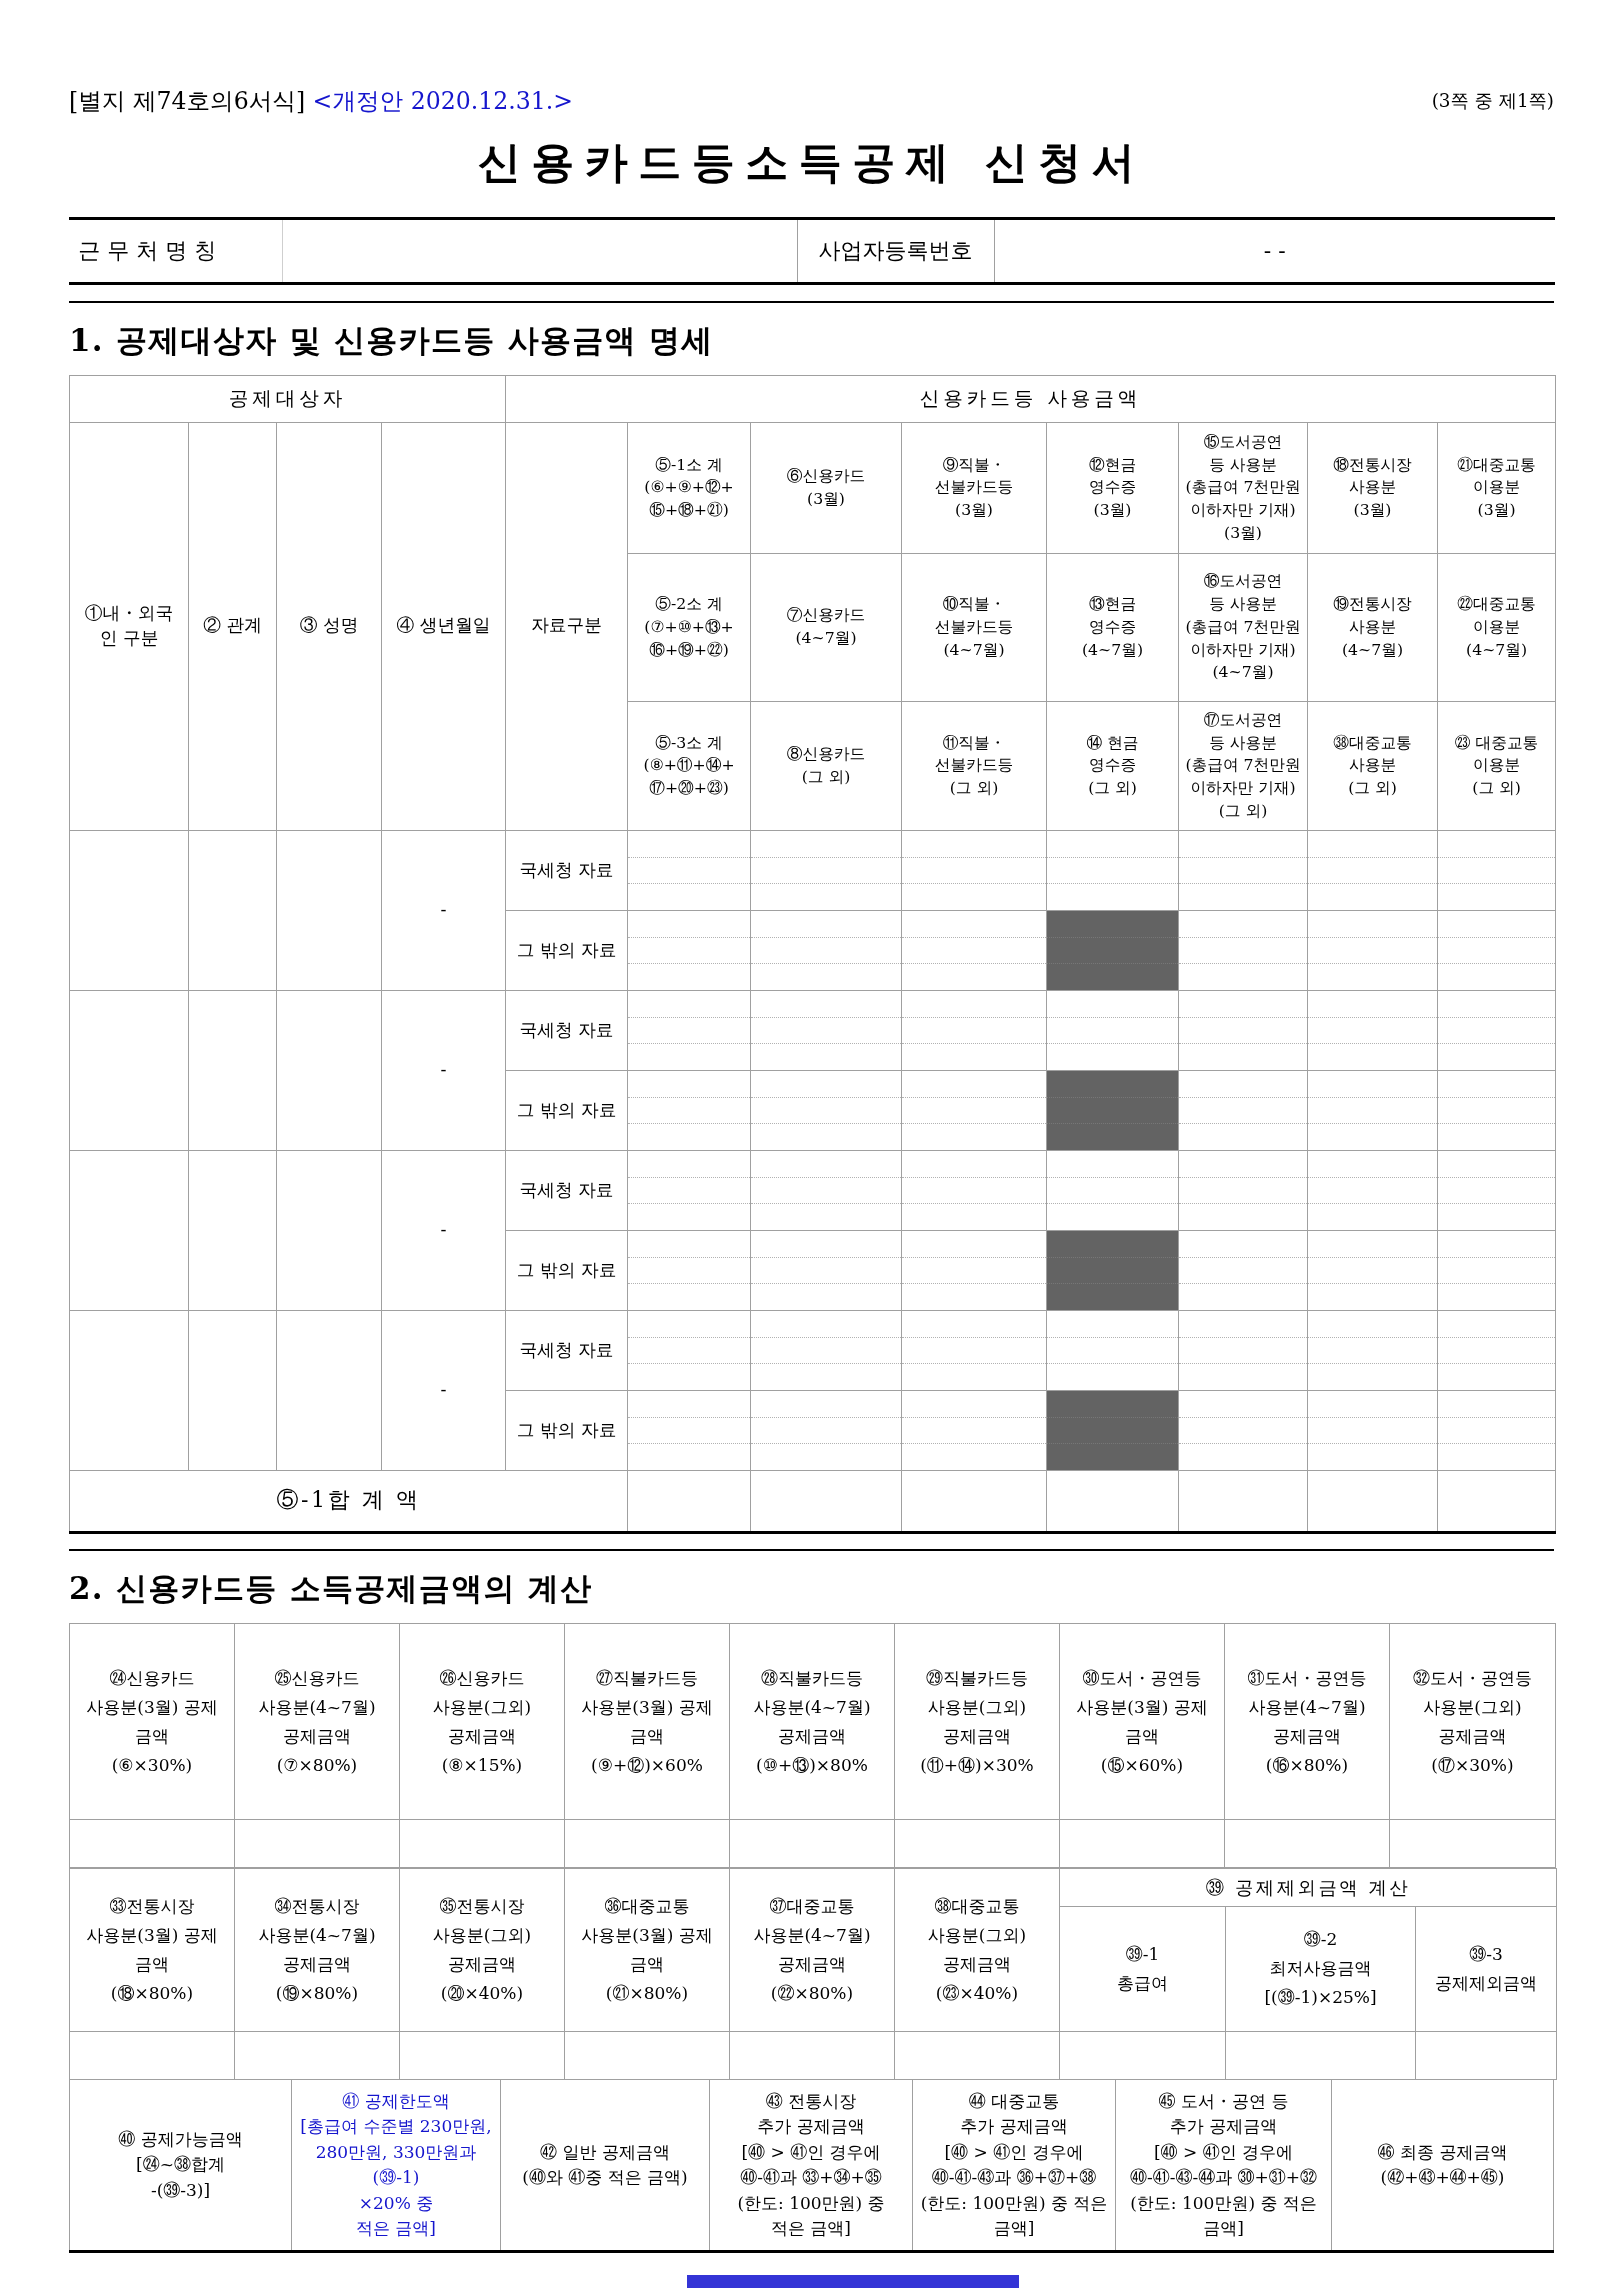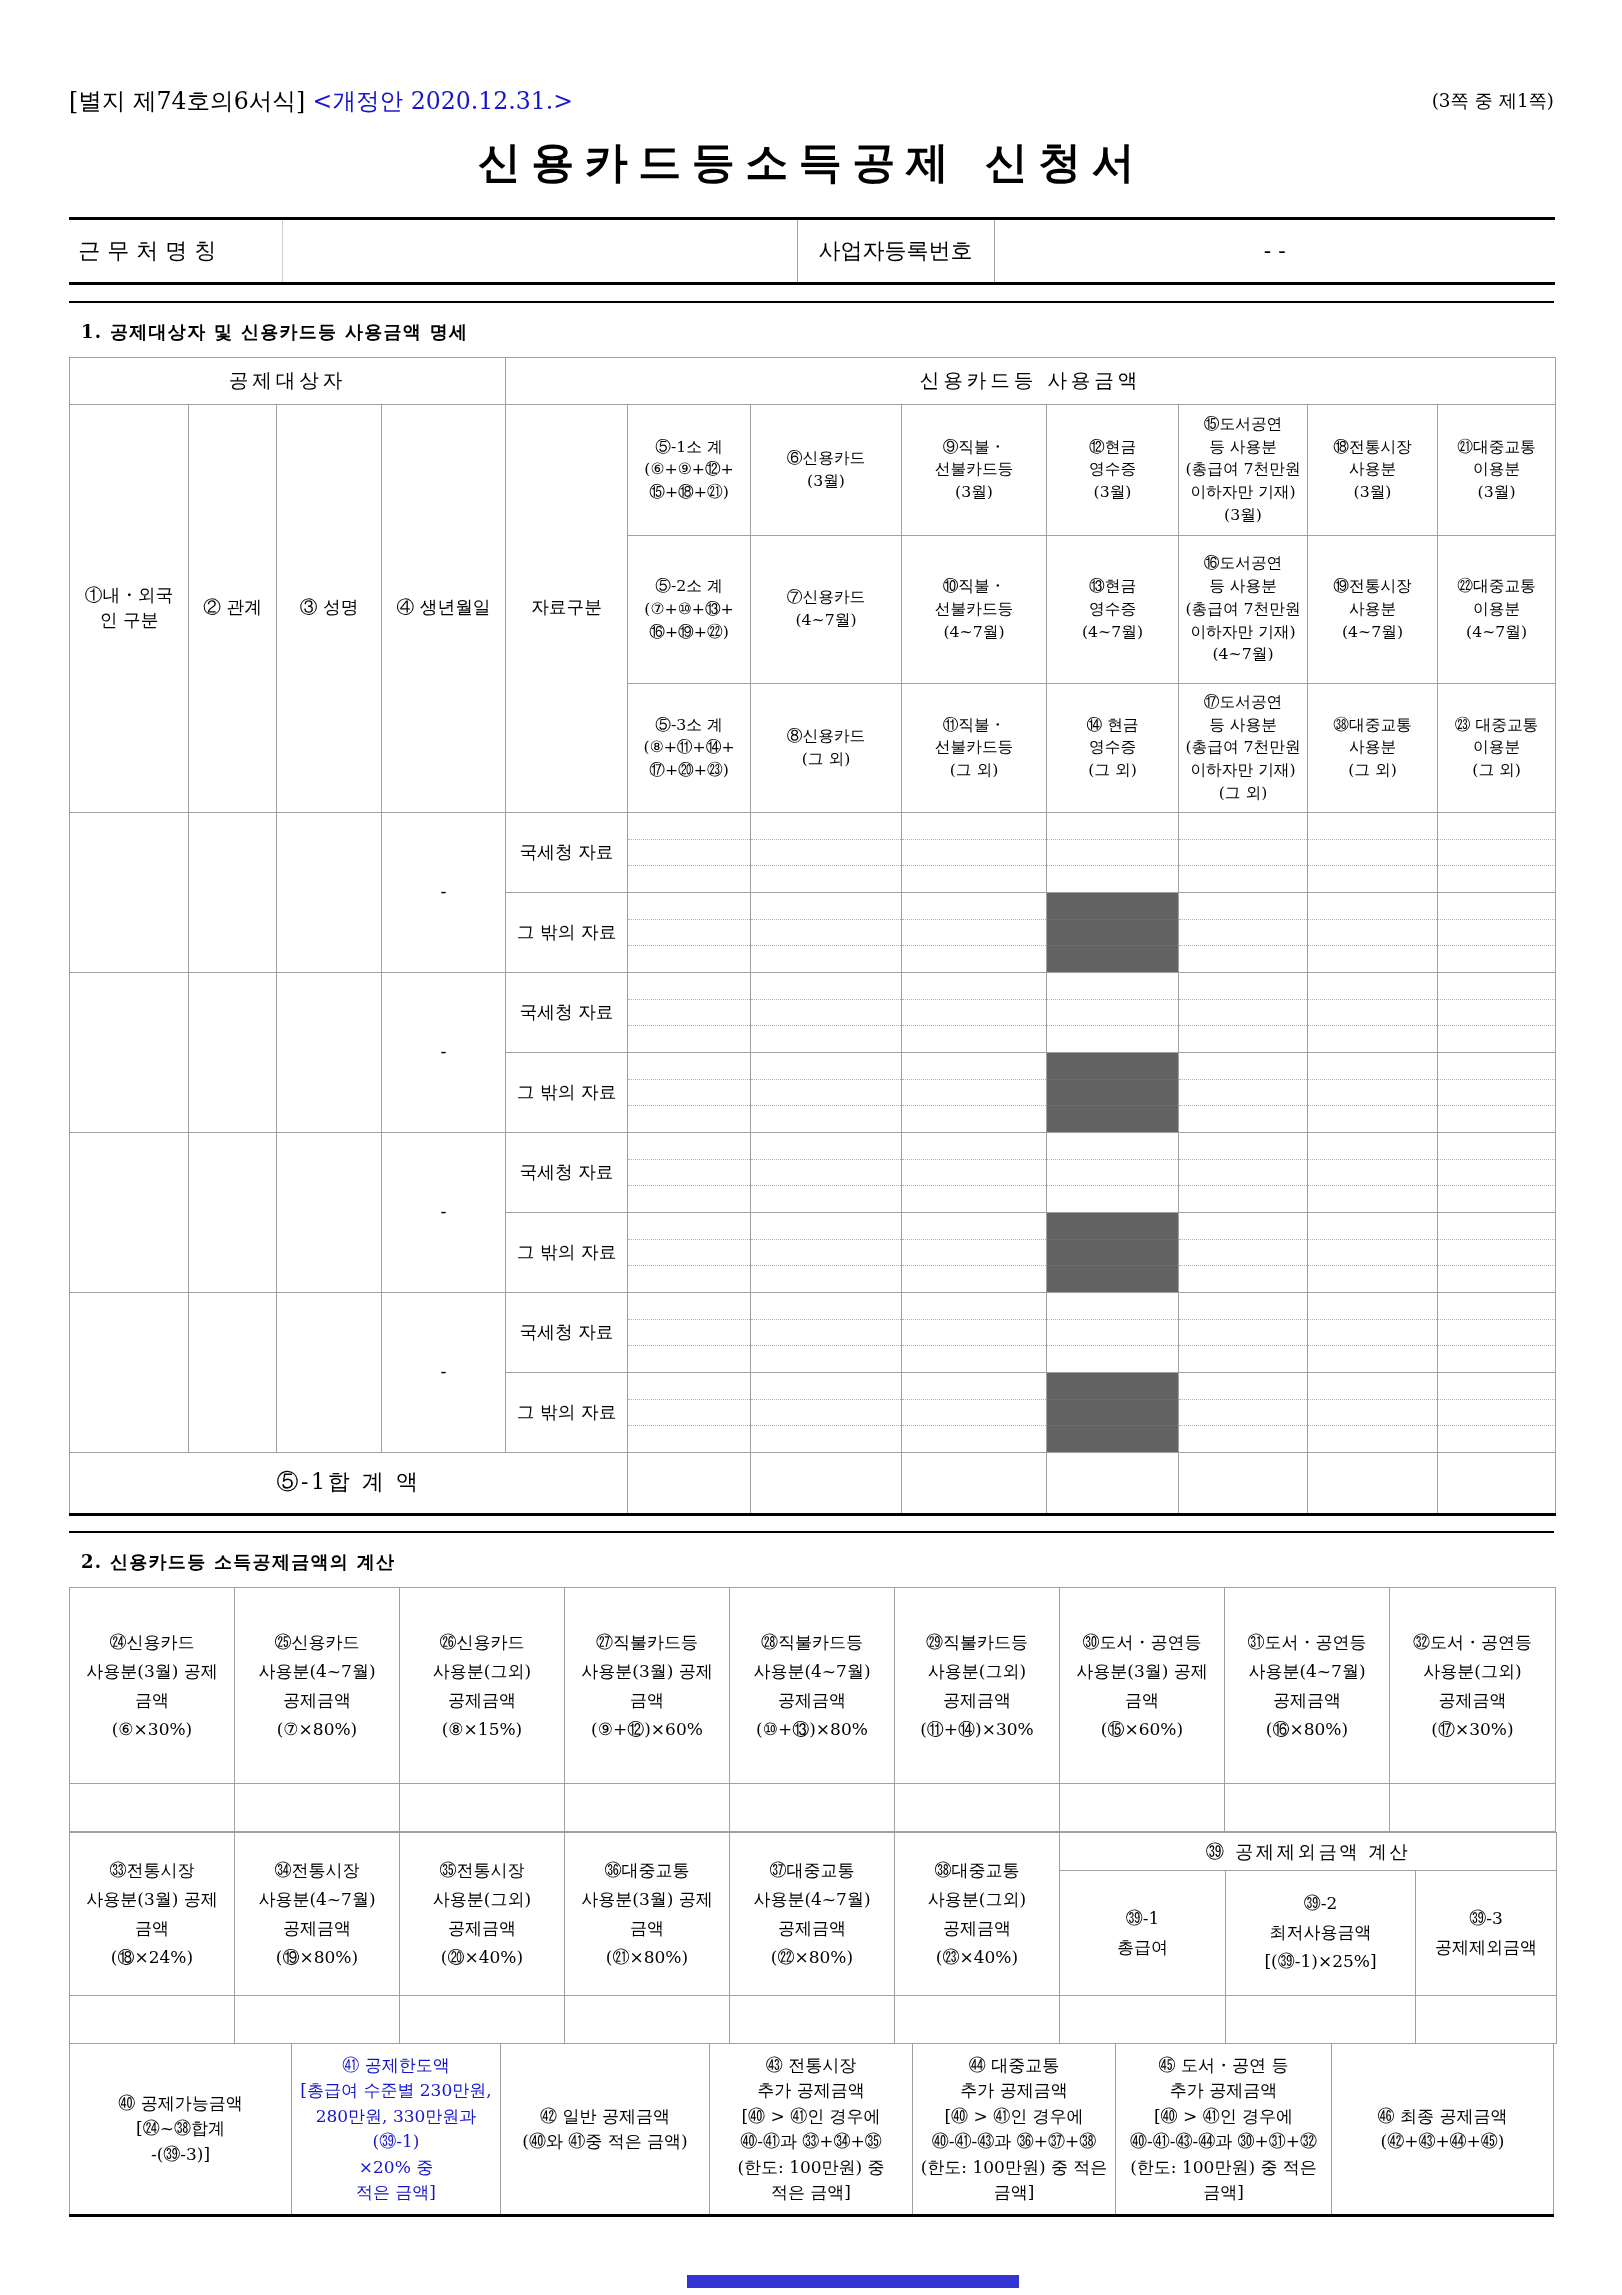--- a/index.html
+++ b/index.html
@@ -25,21 +25,21 @@
   .info{margin-top:25px;border-top:3.3px solid #000;border-bottom:3.3px solid #000;
         font-size:22px;}
   .info td{height:62px;}
   .info td:first-child{border-left:none;text-align:left;padding-left:9.2px;
         border-right:0.7px solid #cfcfcf;}
   .info td:last-child{border-right:none;}
   .info tr:first-child td{border-top:none;}
   .info tr:last-child td{border-bottom:none;}
 
   .rule{border:none;border-top:2.6px solid #000;margin:15.7px 0 0 0;}
-  .sec-title{font-size:18px;font-weight:bold;margin:17px 0 13px 12px;letter-spacing:1.3px;}
+  .sec-title{font-size:31px;font-weight:bold;margin:17px 0 13px 0;letter-spacing:1.3px;}
 
   
   .t1{border:0.7px solid #a0a0a0;border-top:1.3px solid #555;border-bottom:3.3px solid #000;
       font-size:15.7px;}
   .t1 .ghead td{height:46px;font-size:19.6px;letter-spacing:3.9px;}
   .t1 .band td{line-height:1.45;}
   .t1 .band1 td{height:130px;}
   .t1 .band2 td{height:147px;border-top:1.3px dotted #8a8a8a;}
   .t1 .band3 td{height:128px;border-top:1.3px dotted #8a8a8a;margin-left:28px;}
   .t1 .leftlab{font-size:17.7px;}
@@ -392,21 +392,21 @@
           <col style="width:165px">
           <col style="width:166px">
           <col style="width:190px">
           <col style="width:141px">
         </colgroup>
     <tbody>
           <tr class="big">
       <td rowspan="2">㉝전통시장
 사용분(3월) 공제
 금액
-(⑱×24%)</td>
+(⑱×80%)</td>
       <td rowspan="2">㉞전통시장
 사용분(4~7월)
 공제금액
 (⑲×80%)</td>
       <td rowspan="2">㉟전통시장
 사용분(그외)
 공제금액
 (⑳×40%)</td>
       <td rowspan="2">㊱대중교통
 사용분(3월) 공제

